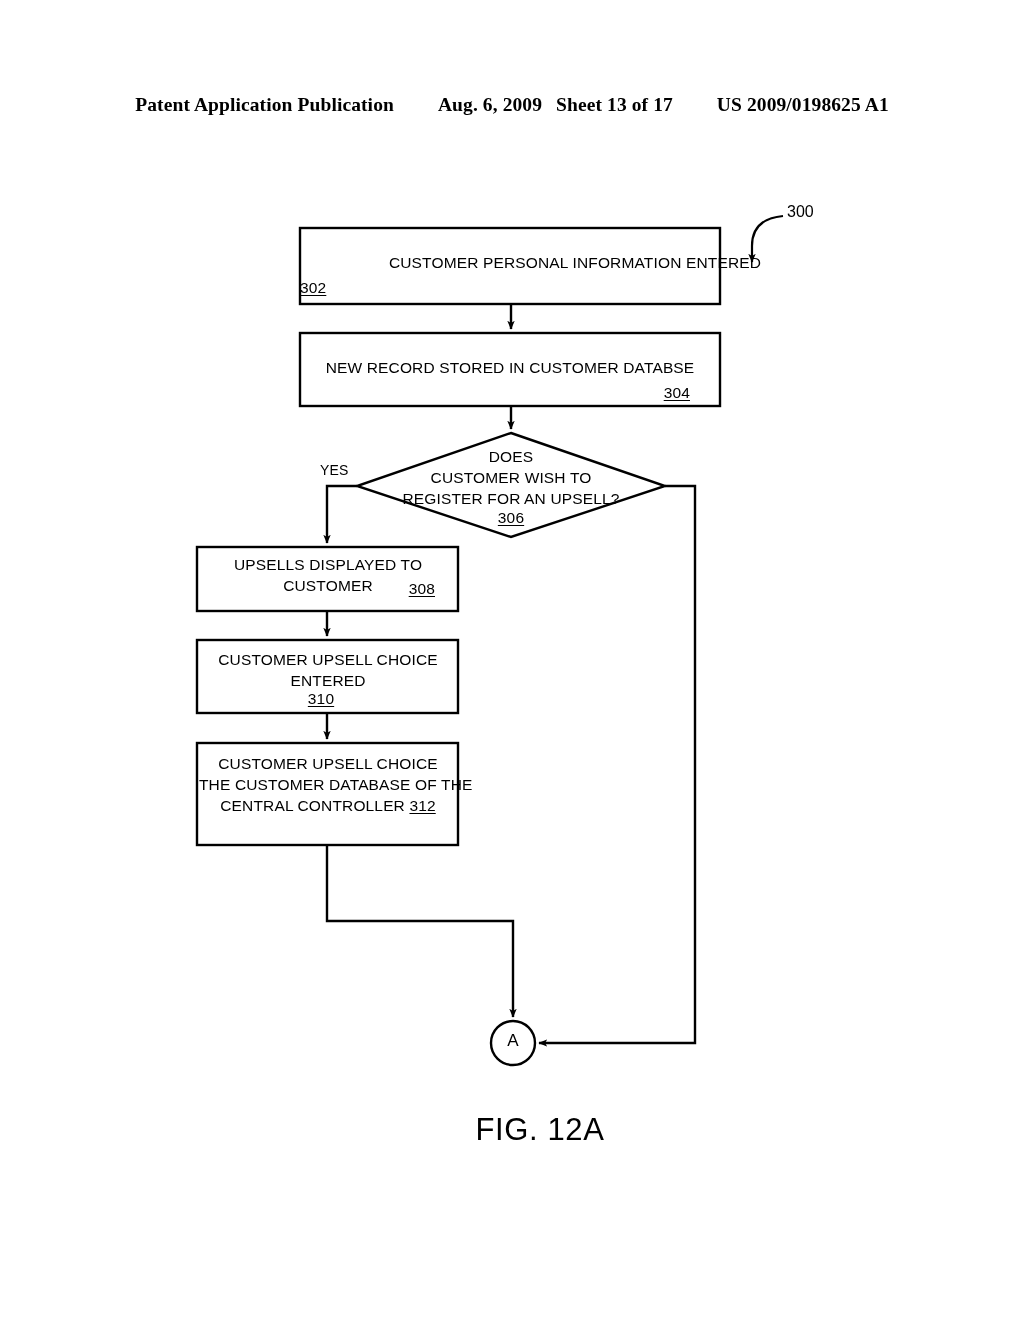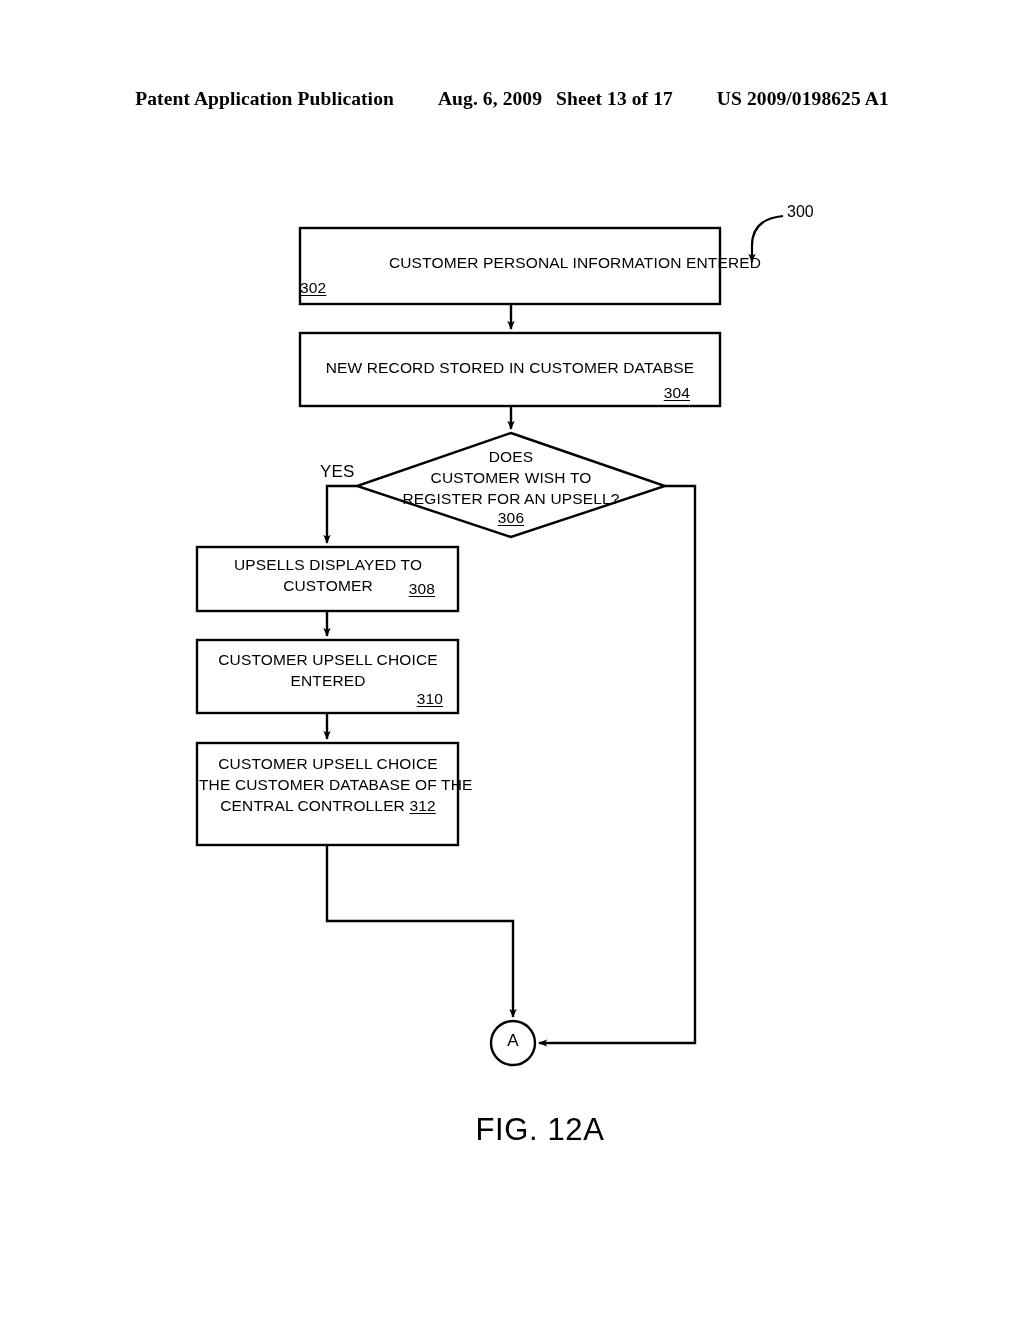--- a/index.html
+++ b/index.html
@@ -18,21 +18,21 @@
   }
 
   
   #page-header {
     position: absolute;
     left: 0;
     top: 82px;
     width: 1024px;
     height: 34px;
     display: flex;
-    align-items: center;
+    align-items: flex-end;
     justify-content: center;
     font-family: "Liberation Serif", serif;
     font-weight: bold;
     font-size: 19.5px;
     letter-spacing: 0.1px;
     white-space: nowrap;
   }
   #page-header .h-pub   { margin-right: 44px; }
   #page-header .h-date  { margin-right: 14px; }
   #page-header .h-sheet { margin-right: 44px; }
@@ -65,21 +65,21 @@
     white-space: nowrap;
   }
   .ref-num {
     text-decoration: underline;
     text-underline-offset: 2px;
   }
 
   .lbl-plain {
     position: absolute;
     font-family: "Liberation Sans", sans-serif;
-    font-size: 17px;
+    font-size: 14px;
     letter-spacing: 0.15px;
     color: #000;
     white-space: nowrap;
   }
 
   
   #node-302-text { left: 300px; top: 252px; width: 496px; padding-left: 27px; }
   #node-302-ref  { left: 300px; top: 277px; width: 420px; text-align: left; padding-right: 18px; box-sizing: border-box; }
 
   
@@ -92,21 +92,21 @@
 
   
   #label-yes { left: 320px; top: 462px; }
 
   
   #node-308-text { left: 199px; top: 554px; width: 258px; }
   #node-308-ref  { left: 199px; top: 578px; width: 258px; text-align: right; padding-right: 22px; box-sizing: border-box; }
 
   
   #node-310-text { left: 199px; top: 649px; width: 258px; }
-  #node-310-ref  { left: 199px; top: 688px; width: 258px; text-align: right; padding-right: 14px; box-sizing: border-box; }
+  #node-310-ref  { left: 199px; top: 688px; width: 258px; padding-right: 14px; box-sizing: border-box; }
 
   
   #node-312-text { left: 199px; top: 753px; width: 258px; }
 
   
   #connector-a-label {
     position: absolute;
     left: 491px;
     top: 1031px;
     width: 44px;

